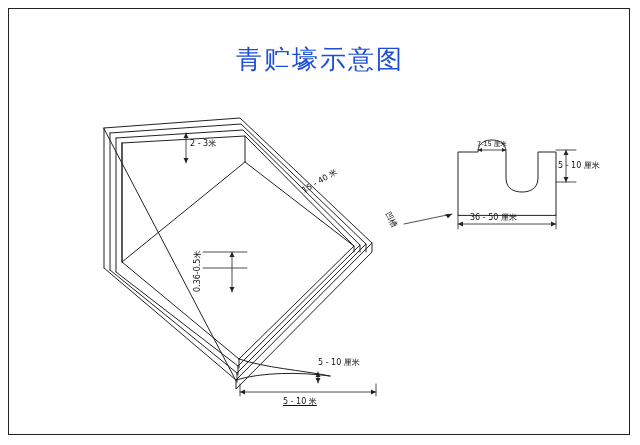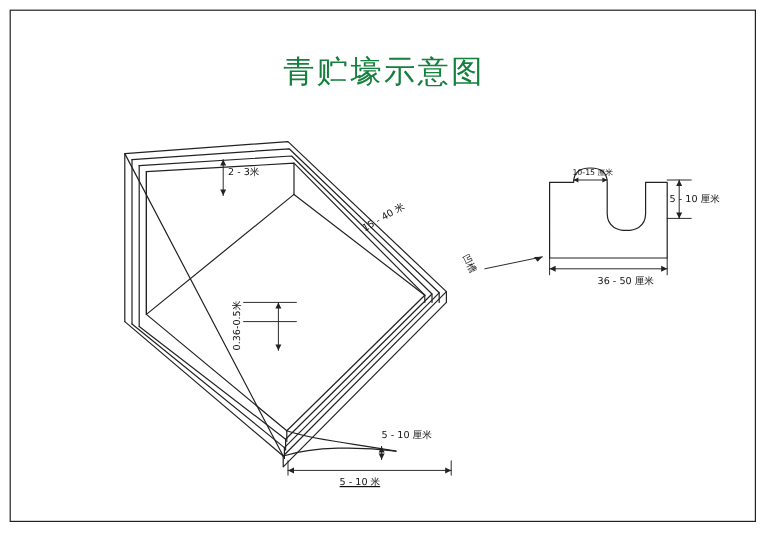--- a/index.html
+++ b/index.html
@@ -30,21 +30,21 @@
     background: #ffffff;
   }
   .title {
     position: absolute;
     left: 0;
     top: 42px;
     width: 640px;
     text-align: center;
     font-size: 26px;
     letter-spacing: 2px;
-    color: #15803d;
+    color: #1d4ed8;
     font-family: "DejaVu Sans", "Liberation Sans", sans-serif;
   }
   svg.draw {
     position: absolute;
     left: 0;
     top: 0;
     width: 640px;
     height: 445px;
   }
   .lbl {
@@ -186,19 +186,19 @@
   <div class="lbl rot-n38" style="left:300px; top:186px;">15 - 40 米</div>
 
   <div class="lbl rot-90" style="left:192px; top:292px;">0.36-0.5米</div>
 
   <div class="lbl" style="left:283px; top:396px;text-decoration:underline;">5 - 10 米</div>
 
   <div class="lbl" style="left:318px; top:357px;">5 - 10 厘米</div>
 
   <div class="lbl rot-62" style="left:392px; top:210px;">凹槽</div>
 
-  <div class="lbl small" style="left:477px; top:140px;">10-15 厘米</div>
+  <div class="lbl small" style="left:477px; top:140px;">7-15 厘米</div>
 
   <div class="lbl" style="left:558px; top:160px;">5 - 10 厘米</div>
 
-  <div class="lbl" style="left:498px; top:212px;margin-top:17px;">36 - 50 厘米</div>
+  <div class="lbl" style="left:470px; top:212px;">36 - 50 厘米</div>
 
 </div>
 
 </body></html>

